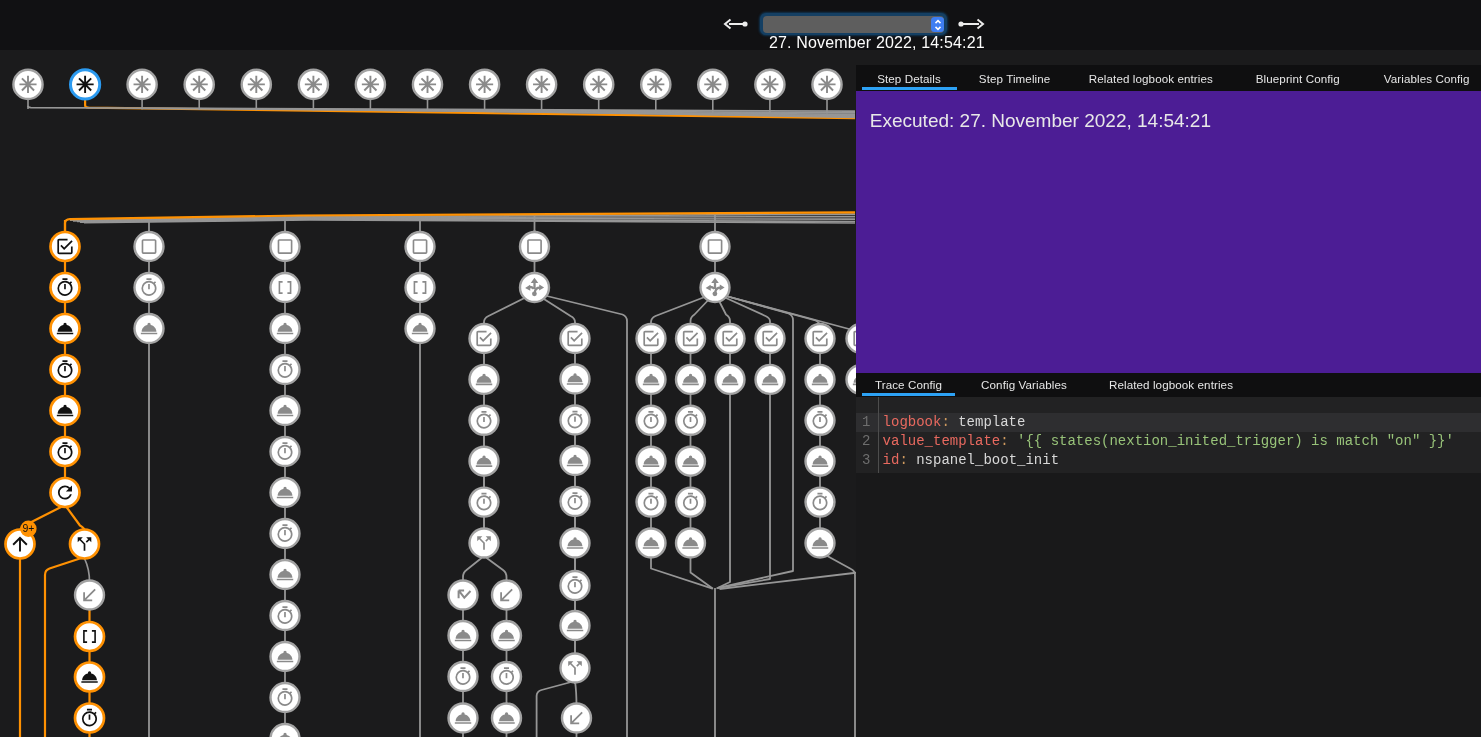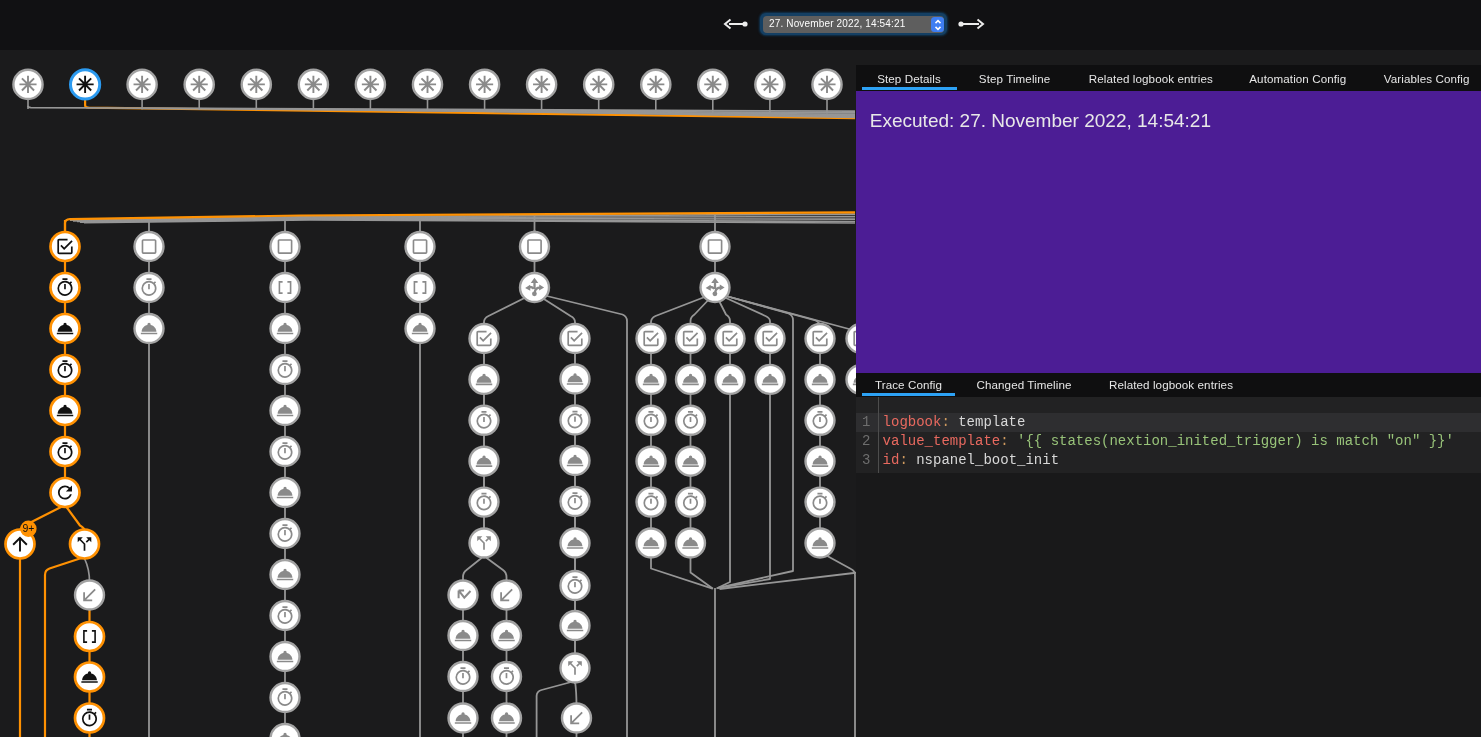--- a/index.html
+++ b/index.html
@@ -323,41 +323,41 @@
   </svg>
 <svg class="abs" style="left:956px;top:16px" width="30" height="16" viewBox="0 0 30 16">
     <g stroke="#ececec" stroke-width="2" fill="#ececec">
       <path d="M6,8 H23"></path>
       <circle cx="5" cy="8" r="2.6" stroke="none"></circle>
       <path d="M21.5,3.5 L27,8 L21.5,12.5" fill="none"></path>
     </g>
   </svg>
 <div class="abs" style="left:759.5px;top:13px;width:187px;height:22px;border-radius:6px;background:#143f63;box-shadow:0 0 2px 1px #10334f"></div>
 <div class="abs" style="left:762.5px;top:15.5px;width:181px;height:17.5px;border-radius:4px;background:#5e5e5e"></div>
-<div class="abs" style="left:769px;top:18px;width:160px;color:#fdfdfd;font-size:10px;white-space:nowrap;letter-spacing:.15px">27. November 2022, 14:54:21</div>
+<div class="abs" style="left:769px;top:34px;width:160px;color:#fdfdfd;font-size:16px;white-space:nowrap;letter-spacing:.15px">27. November 2022, 14:54:21</div>
 <div class="abs" style="left:930.5px;top:16.5px;width:13.5px;height:15.5px;border-radius:3.5px;background:#3e7ef2"></div>
 <svg class="abs" style="left:930.5px;top:16.5px" width="14" height="16" viewBox="0 0 14 16">
     <g stroke="#fff" stroke-width="1.5" fill="none">
       <path d="M4.5,6.1 L7,3.6 L9.5,6.1"></path>
       <path d="M4.5,9.9 L7,12.4 L9.5,9.9"></path>
     </g>
   </svg>
 
 <div class="abs" style="left:856px;top:65px;width:625px;height:687.5px;background:#4c1d95">
  <div class="abs" style="left:0;top:0;width:625px;height:26px;background:#0f0f10"></div>
  <div class="tab" style="left:53px;top:7px">Step Details</div>
  <div class="tab" style="left:158.6px;top:7px">Step Timeline</div>
  <div class="tab" style="left:294.9px;top:7px">Related logbook entries</div>
- <div class="tab" style="left:441.8px;top:7px">Automation Config</div>
+ <div class="tab" style="left:441.8px;top:7px">Blueprint Config</div>
  <div class="tab" style="left:570.7px;top:7px">Variables Config</div>
  <div class="abs" style="left:6px;top:22.2px;width:95px;height:2.6px;background:#2da2f5"></div>
  <div class="abs" style="left:13.8px;top:45px;color:#e8e8e8;font-size:19px">Executed: 27. November 2022, 14:54:21</div>
  <div class="abs" style="left:0;top:307.7px;width:625px;height:24px;background:#0f0f10"></div>
  <div class="tab" style="left:52.5px;top:312.5px">Trace Config</div>
- <div class="tab" style="left:168px;top:312.5px">Changed Timeline</div>
+ <div class="tab" style="left:168px;top:312.5px">Config Variables</div>
  <div class="tab" style="left:315px;top:312.5px">Related logbook entries</div>
  <div class="abs" style="left:6px;top:328.3px;width:93px;height:2.6px;background:#2da2f5"></div>
  <div class="abs" style="left:0;top:408px;width:625px;height:280px;background:#19191a"></div>
  <div class="abs" style="left:0;top:332px;width:625px;height:76px;background:#222223;font-family:'Liberation Mono',monospace;font-size:14px;line-height:19px">
    <div class="abs" style="left:0;top:16px;width:625px;height:19px;background:#2e2e30"></div>
    <div class="abs" style="left:21.5px;top:0;width:1px;height:76px;background:#4d4d4d"></div>
    <div class="abs" style="left:0;top:16px;width:14.5px;text-align:right;color:#6e6e6e">1<br>2<br>3</div>
    <div class="abs" style="left:26.6px;top:16px;white-space:pre;color:#d8d8d8"><span style="color:#e8695f">logbook</span><span style="color:#cf9a5f">:</span> template
 <span style="color:#e8695f">value_template</span><span style="color:#cf9a5f">:</span> <span style="color:#98c379">'{{ states(nextion_inited_trigger) is match "on" }}'</span>
 <span style="color:#e8695f">id</span><span style="color:#cf9a5f">:</span> nspanel_boot_init</div>

